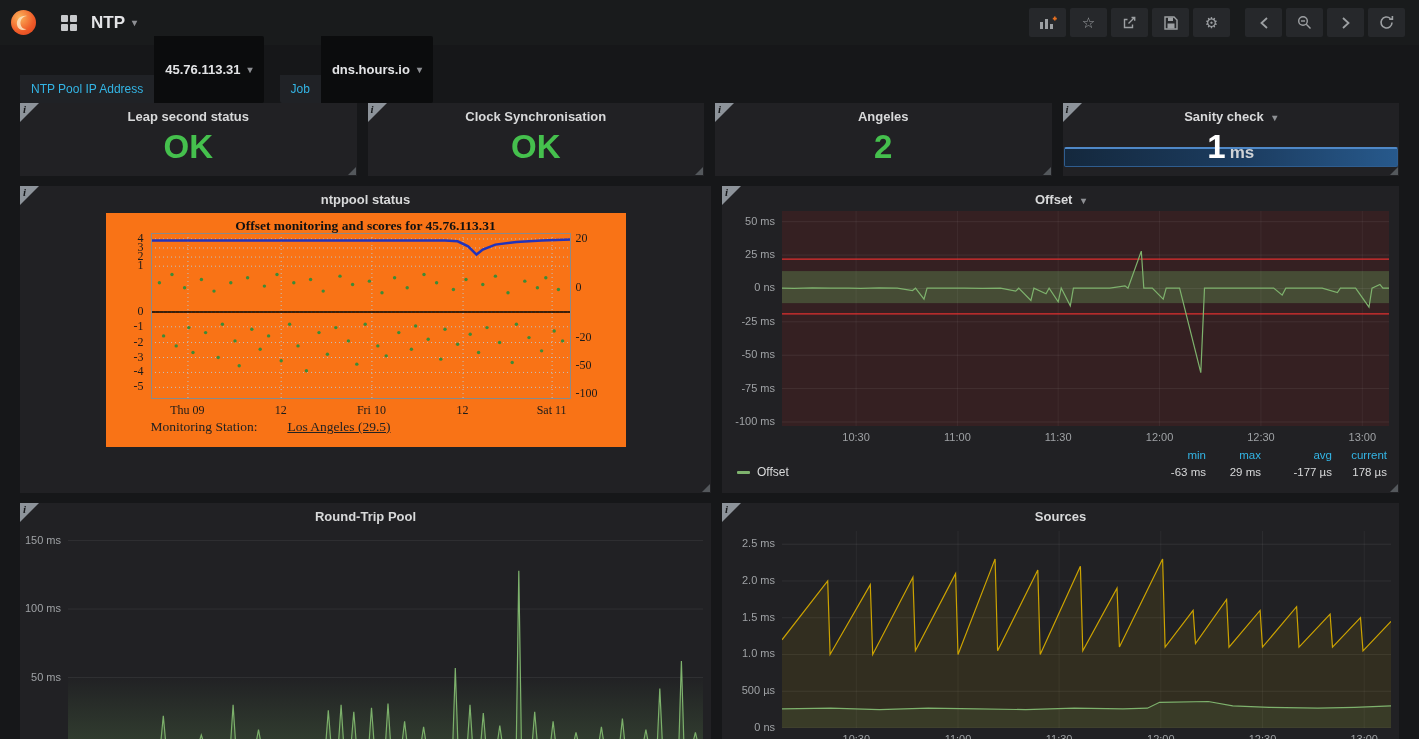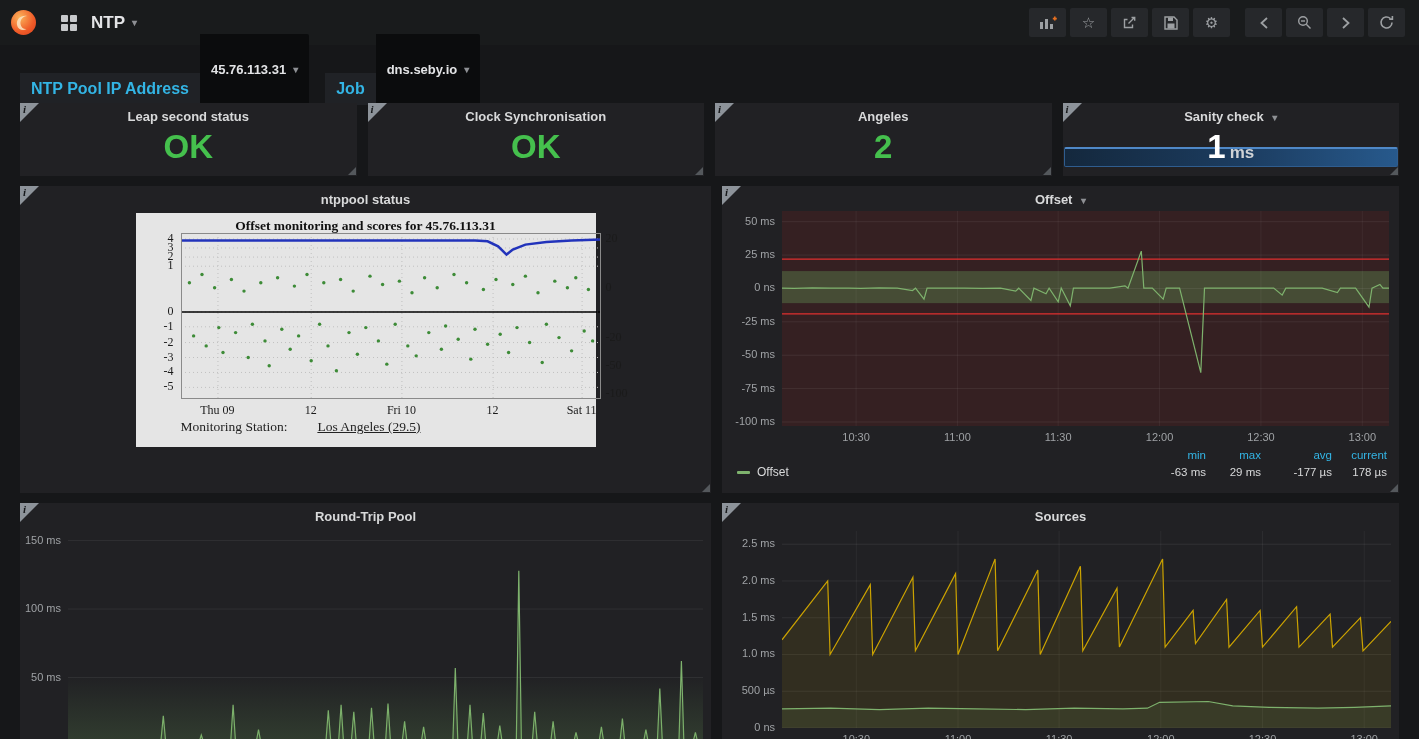--- a/index.html
+++ b/index.html
@@ -16,21 +16,21 @@
   .caret{color:#8e9094;font-size:10px;}
   .nav-right{margin-left:auto;display:flex;align-items:center;gap:4px;}
   .nav-btn{min-width:37px;height:29px;background:#26282b;border-radius:2px;display:flex;align-items:center;justify-content:center;cursor:pointer;}
   .nav-btn .glyph{color:#9da0a3;font-size:15px;line-height:1;}
   .nav-gap{width:7px;}
   .time-btn{height:29px;background:#202122;border:1px solid #303234;border-radius:2px;display:flex;align-items:center;gap:7px;padding:0 11px;margin:0 3px;font-size:13px;color:#9fa2a5;cursor:pointer;white-space:nowrap;}
   .time-btn .orange{color:#f2821a;font-weight:bold;}
   
   .submenu{height:48px;display:flex;align-items:center;gap:16px;padding-left:20px;background:#161719;}
   .var-chip{display:flex;align-items:stretch;border-radius:2px;overflow:hidden;}
-  .var-label{background:#202226;color:#33b5e5;font-size:16px;font-weight:bold;padding:7px 11px;display:flex;align-items:center;margin-top:39px;}
+  .var-label{background:#202226;color:#33b5e5;font-size:12px;font-weight:normal;padding:7px 11px;display:flex;align-items:center;margin-top:39px;}
   .var-value{background:#0b0c0d;color:#e3e4e6;font-size:13px;font-weight:bold;padding:6px 11px;display:flex;align-items:center;gap:7px;cursor:pointer;}
   
   .dash{padding:10px 20px 0 20px;}
   .row{display:flex;gap:11px;margin-bottom:10px;align-items:flex-start;}
   .panel{background:#212124;position:relative;}
   .panel-title{position:absolute;top:6px;left:0;right:0;text-align:center;font-size:13px;font-weight:bold;color:#d8d9da;cursor:pointer;z-index:2;}
   .panel-title .caret{margin-left:5px;}
   .info-corner{position:absolute;top:0;left:0;width:0;height:0;border-top:19px solid #8d939a;border-right:19px solid transparent;z-index:3;cursor:pointer;}
   .info-corner i{position:absolute;top:-19px;left:3px;font:italic bold 11px "Liberation Serif",serif;color:#16181a;}
   .resize{position:absolute;right:1px;bottom:1px;width:0;height:0;border-bottom:8px solid #54585c;border-left:8px solid transparent;z-index:3;cursor:nwse-resize;}
@@ -44,21 +44,21 @@
     background:linear-gradient(90deg,#14283d,#1c3d61 55%,#27598c);
     border:1px solid #2f5d8f;border-top:2px solid #4f88c7;border-radius:2px;}
   
   .plot{position:absolute;cursor:crosshair;}
   .tick{position:absolute;font-size:11px;pointer-events:none;white-space:nowrap;line-height:15px;}
   .tick-light{color:#9fa2a5;}
   .tick-dark{color:#1b1b1b;font-family:"Liberation Serif",serif;font-size:12px;}
   [data-chart="rtt"]::after{content:"";position:absolute;left:0;right:0;bottom:0;height:70px;
     background:linear-gradient(to top,rgba(110,165,90,0.22),rgba(110,165,90,0));pointer-events:none;}
   
-  .ntp-image{position:absolute;top:27px;left:50%;transform:translateX(-50%);width:460px;height:234px;background:#e5e5e5;}
+  .ntp-image{position:absolute;top:27px;left:50%;transform:translateX(-50%);width:520px;height:234px;background:#f97316;}
   .img-title{position:absolute;top:5px;left:0;right:0;text-align:center;font-family:"Liberation Serif",serif;font-weight:bold;font-size:13.5px;color:#111;}
   .station{position:absolute;top:206px;left:45px;font-family:"Liberation Serif",serif;font-size:13.5px;color:#222;display:flex;gap:30px;}
   .station a{color:#222;text-decoration:underline;cursor:pointer;}
   
   .legend{position:absolute;left:15px;right:12px;top:263px;font-size:11.5px;}
   .legend-head{display:flex;justify-content:flex-end;color:#33b5e5;}
   .lh,.lv{width:55px;text-align:right;}
   .lh.avg,.lv.avg{width:71px;}
   .legend-row{display:flex;align-items:center;margin-top:4px;color:#d8d9da;}
   .series-swatch{width:13px;height:3px;background:#7eb26d;border-radius:1px;margin-right:7px;}
@@ -150,21 +150,21 @@
   <div class="var-chip">
     <span class="var-label">NTP Pool IP Address</span>
     <span class="var-value">
       <span>45.76.113.31</span>
       <span class="caret">▾</span>
     </span>
   </div>
   <div class="var-chip">
     <span class="var-label">Job</span>
     <span class="var-value">
-      <span>dns.seby.io</span>
+      <span>dns.hours.io</span>
       <span class="caret">▾</span>
     </span>
   </div>
 </div>
 
 <div class="dash">
 
   <div class="row">
     <div class="panel ss">
       <div class="info-corner">

